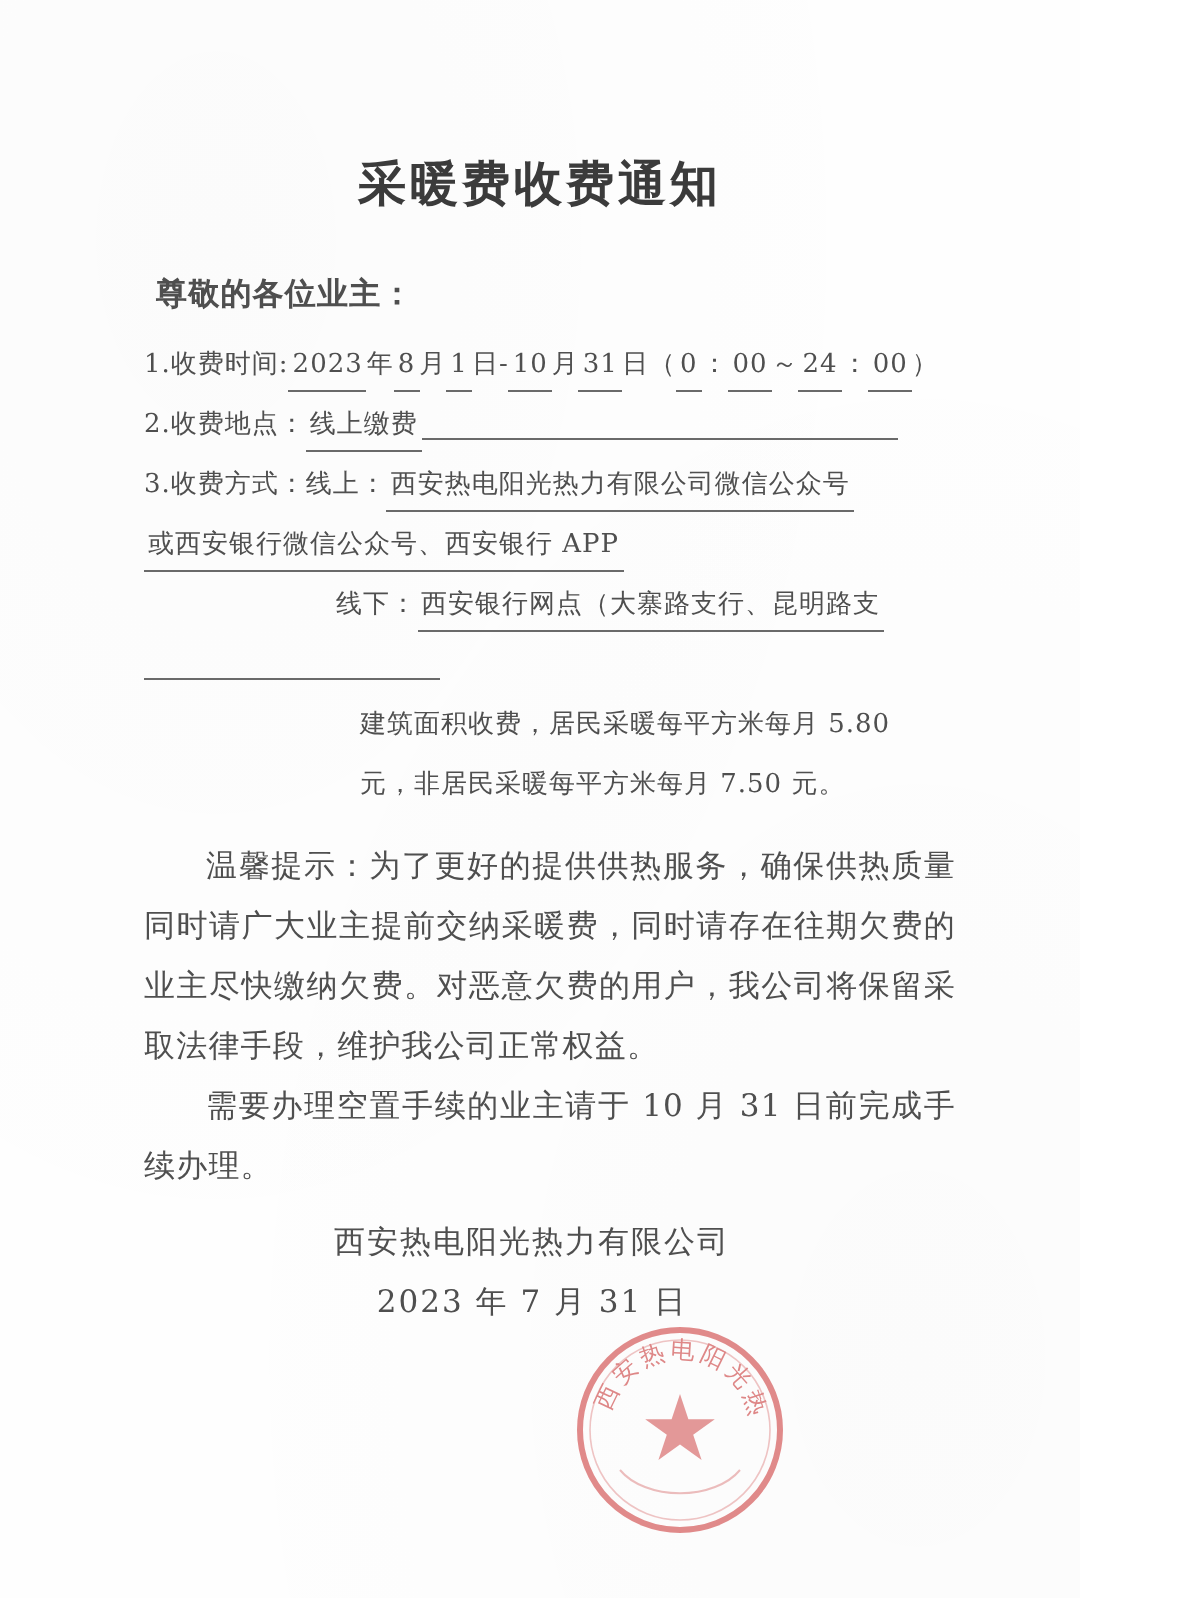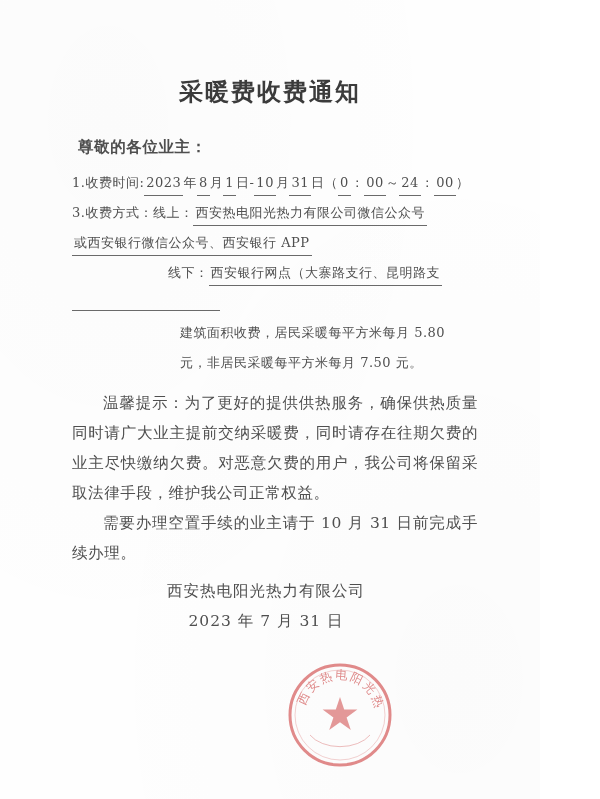--- a/index.html
+++ b/index.html
@@ -147,20 +147,23 @@
 
       <p class="salutation">尊敬的各位业主：</p>
 
 
       <ul class="list">
 
         <li class="list-item">
           <span>1.</span><span>收费时间:</span><span class="ul-seg">2023</span><span>年</span><span class="ul-seg">8</span><span>月</span><span class="ul-seg">1</span><span>日</span><span>-</span><span class="ul-seg">10</span><span>月</span><span class="ul-seg">31</span><span>日</span><span>（</span><span class="ul-seg">0</span><span>：</span><span class="ul-seg">00</span><span>～</span><span class="ul-seg">24</span><span>：</span><span class="ul-seg">00</span><span>）</span>
         </li>
 
+        <li class="list-item">
+          <span>2.</span><span>收费地点：</span><span class="ul-seg">线上缴费</span><span class="ul-fill fill-240"></span>
+        </li>
 
         <li class="list-item">
           <span>3.</span><span>收费方式：</span><span>线上：</span><span class="ul-seg">西安热电阳光热力有限公司微信公众号</span>
         </li>
         <li class="list-item">
           <span class="ul-seg">或西安银行微信公众号、西安银行 APP</span>
         </li>
         <li class="list-item sub-line">
           <span>线下：</span><span class="ul-seg">西安银行网点（大寨路支行、昆明路支</span>
         </li>

